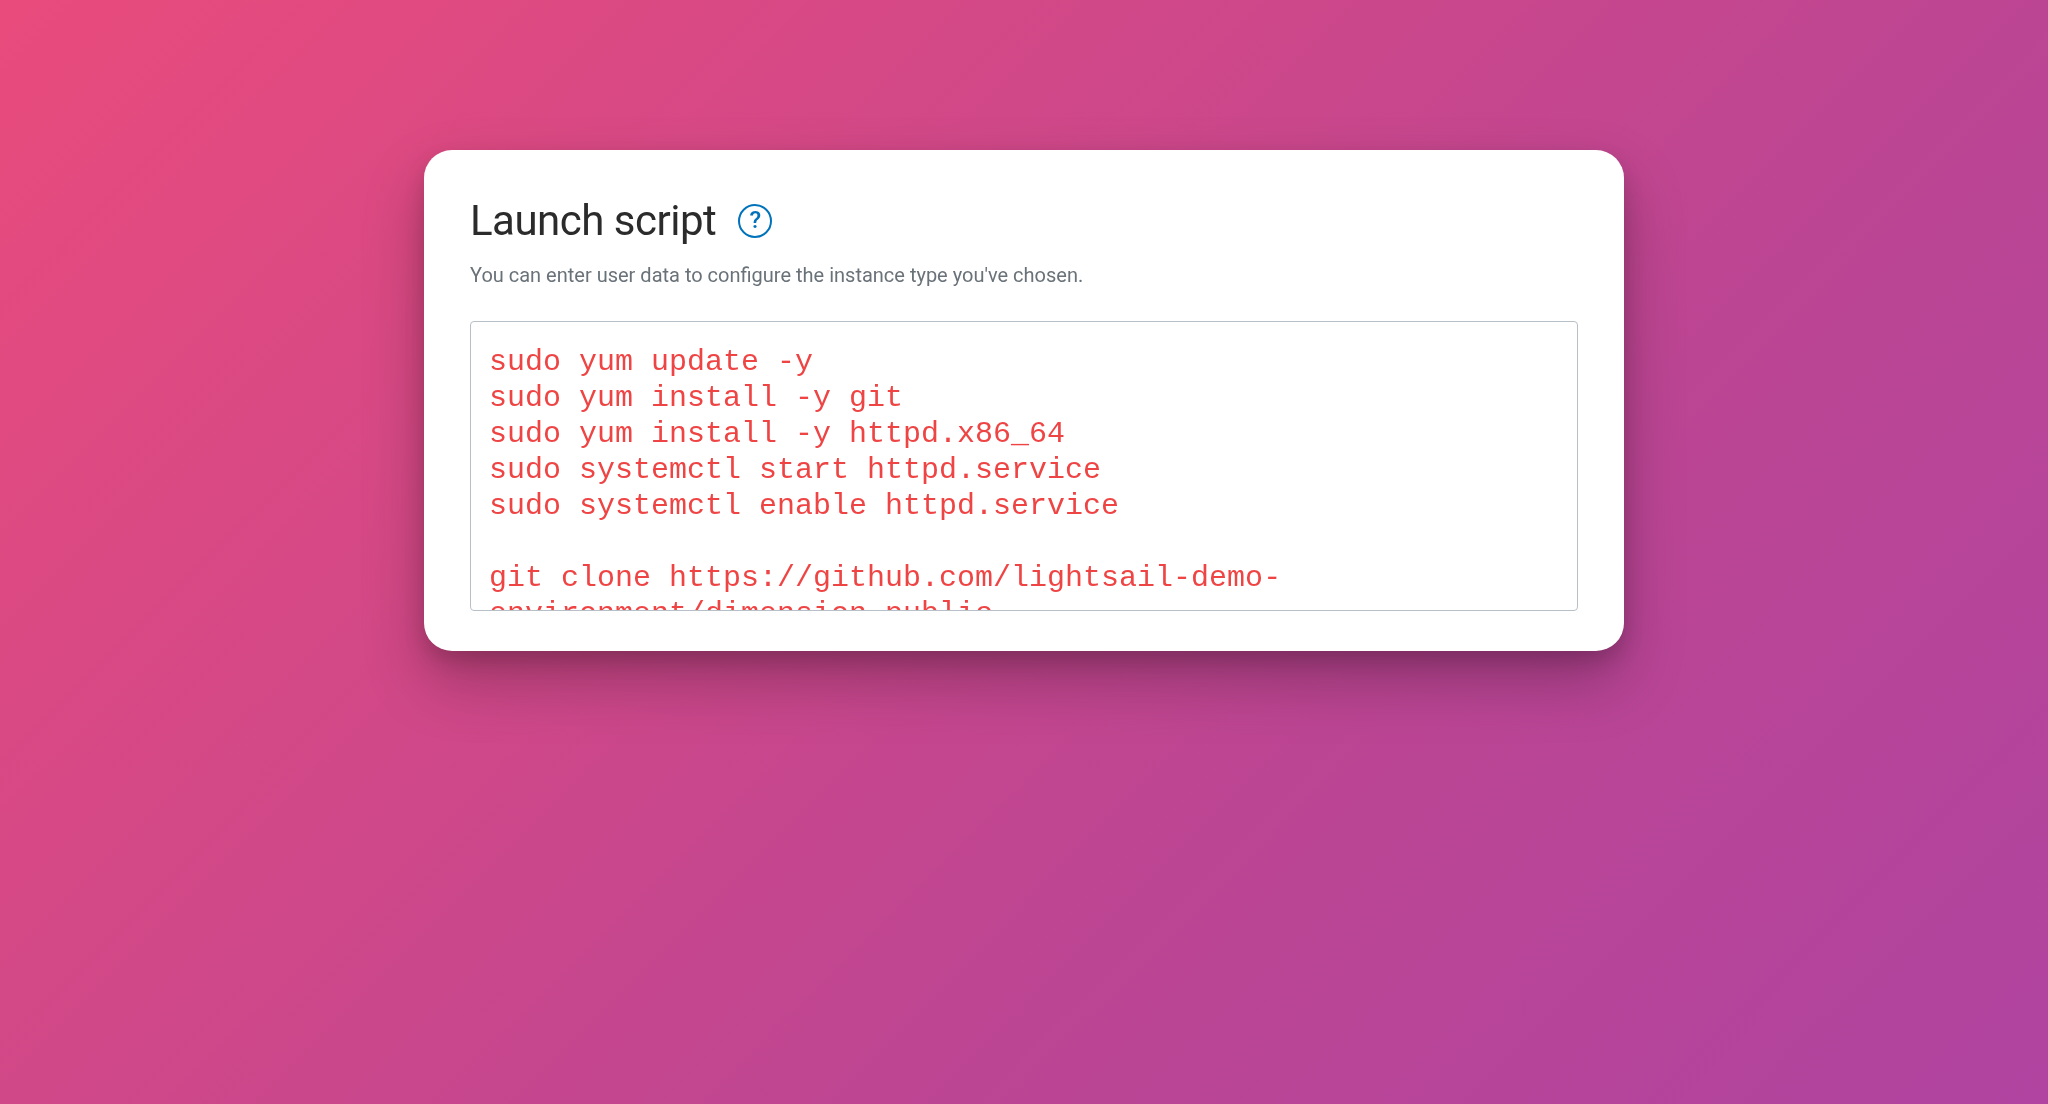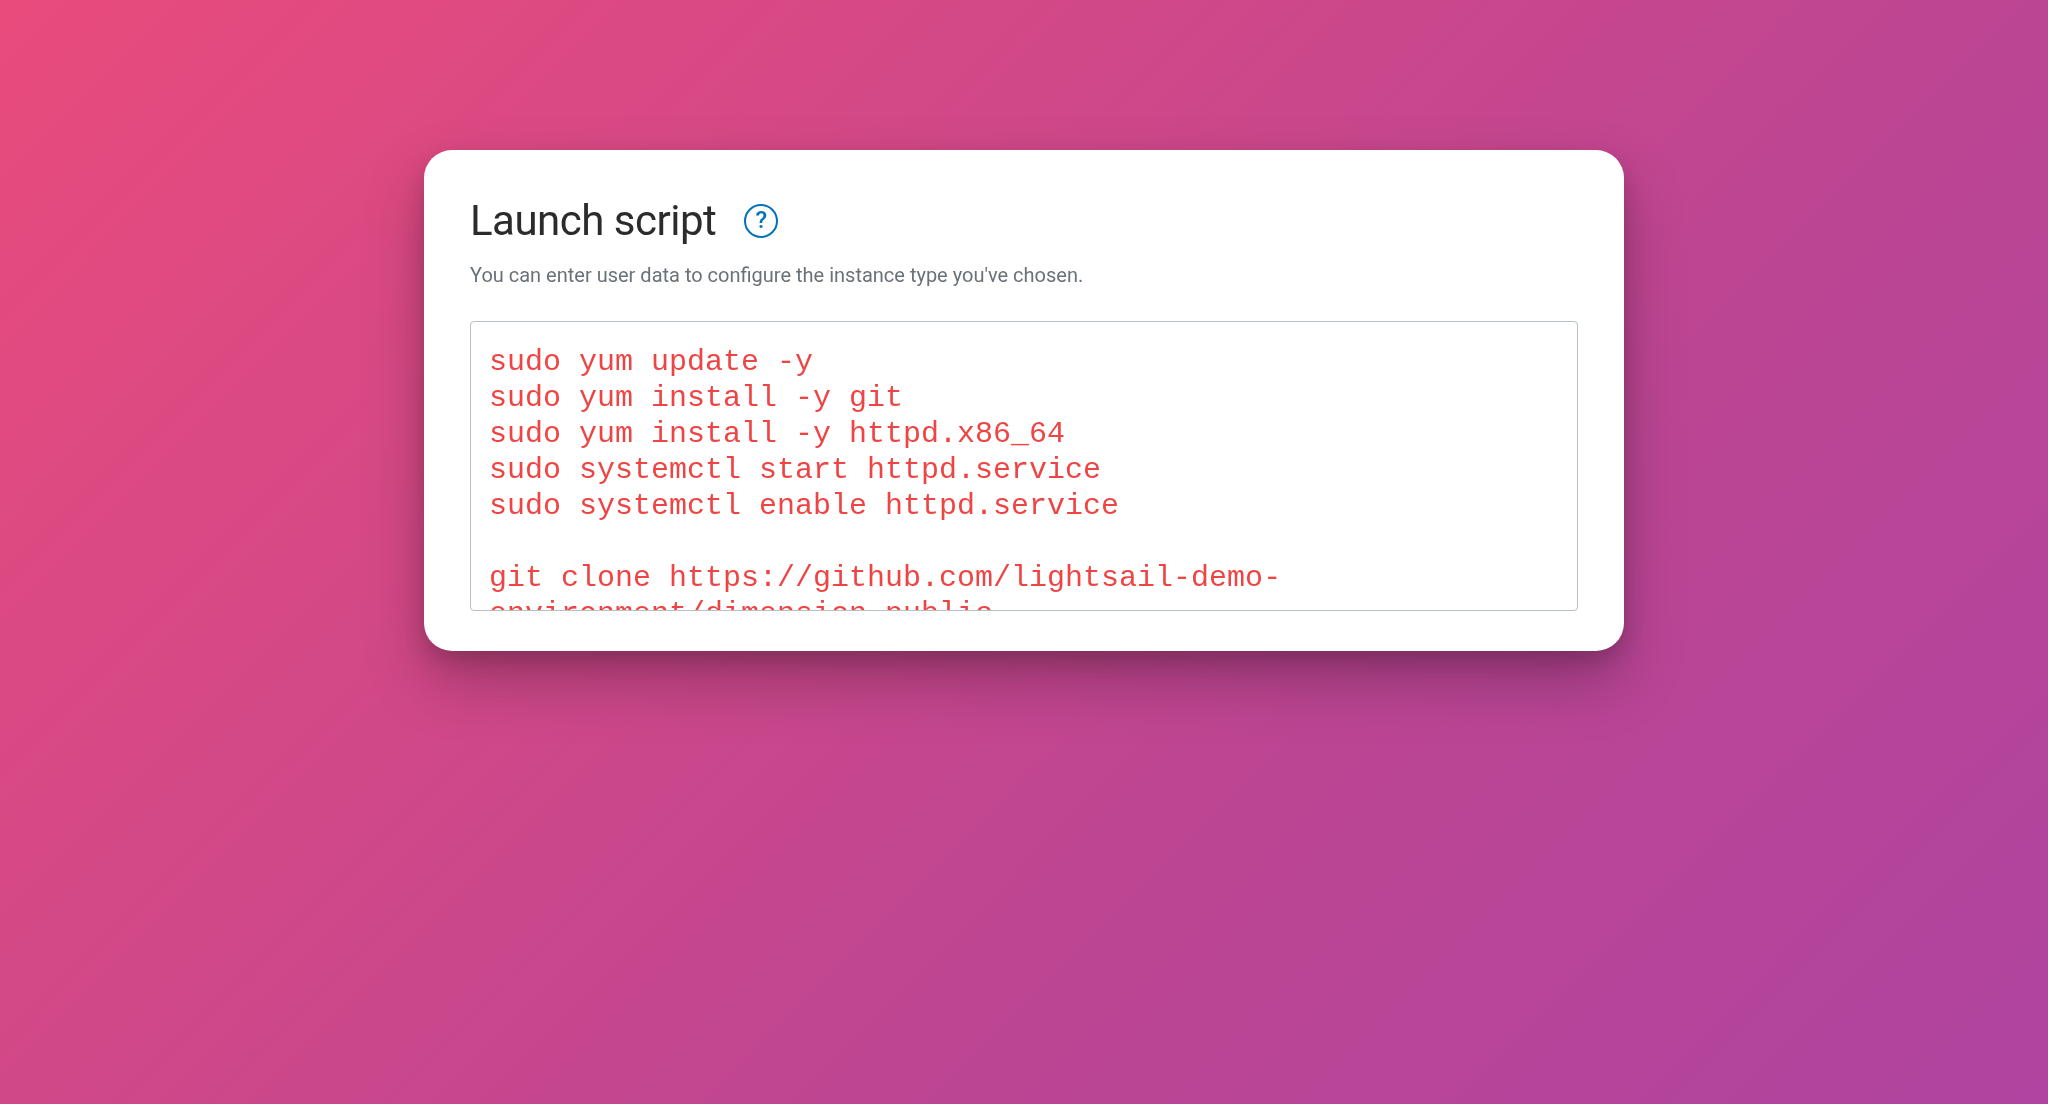--- a/index.html
+++ b/index.html
@@ -20,21 +20,21 @@
     .card {
       background: #ffffff;
       border-radius: 28px;
       width: 1200px;
       padding: 46px 46px 36px 46px;
       box-shadow: 0 30px 60px rgba(0,0,0,0.25), 0 10px 20px rgba(0,0,0,0.15);
     }
     .header-row {
       display: flex;
       align-items: center;
-      gap: 28px;
+      gap: 22px;
       margin-bottom: 18px;
     }
     .title {
       font-size: 42px;
       font-weight: 400;
       color: #2b2b2b;
       letter-spacing: -0.5px;
     }
     .help-icon {
       width: 34px;

